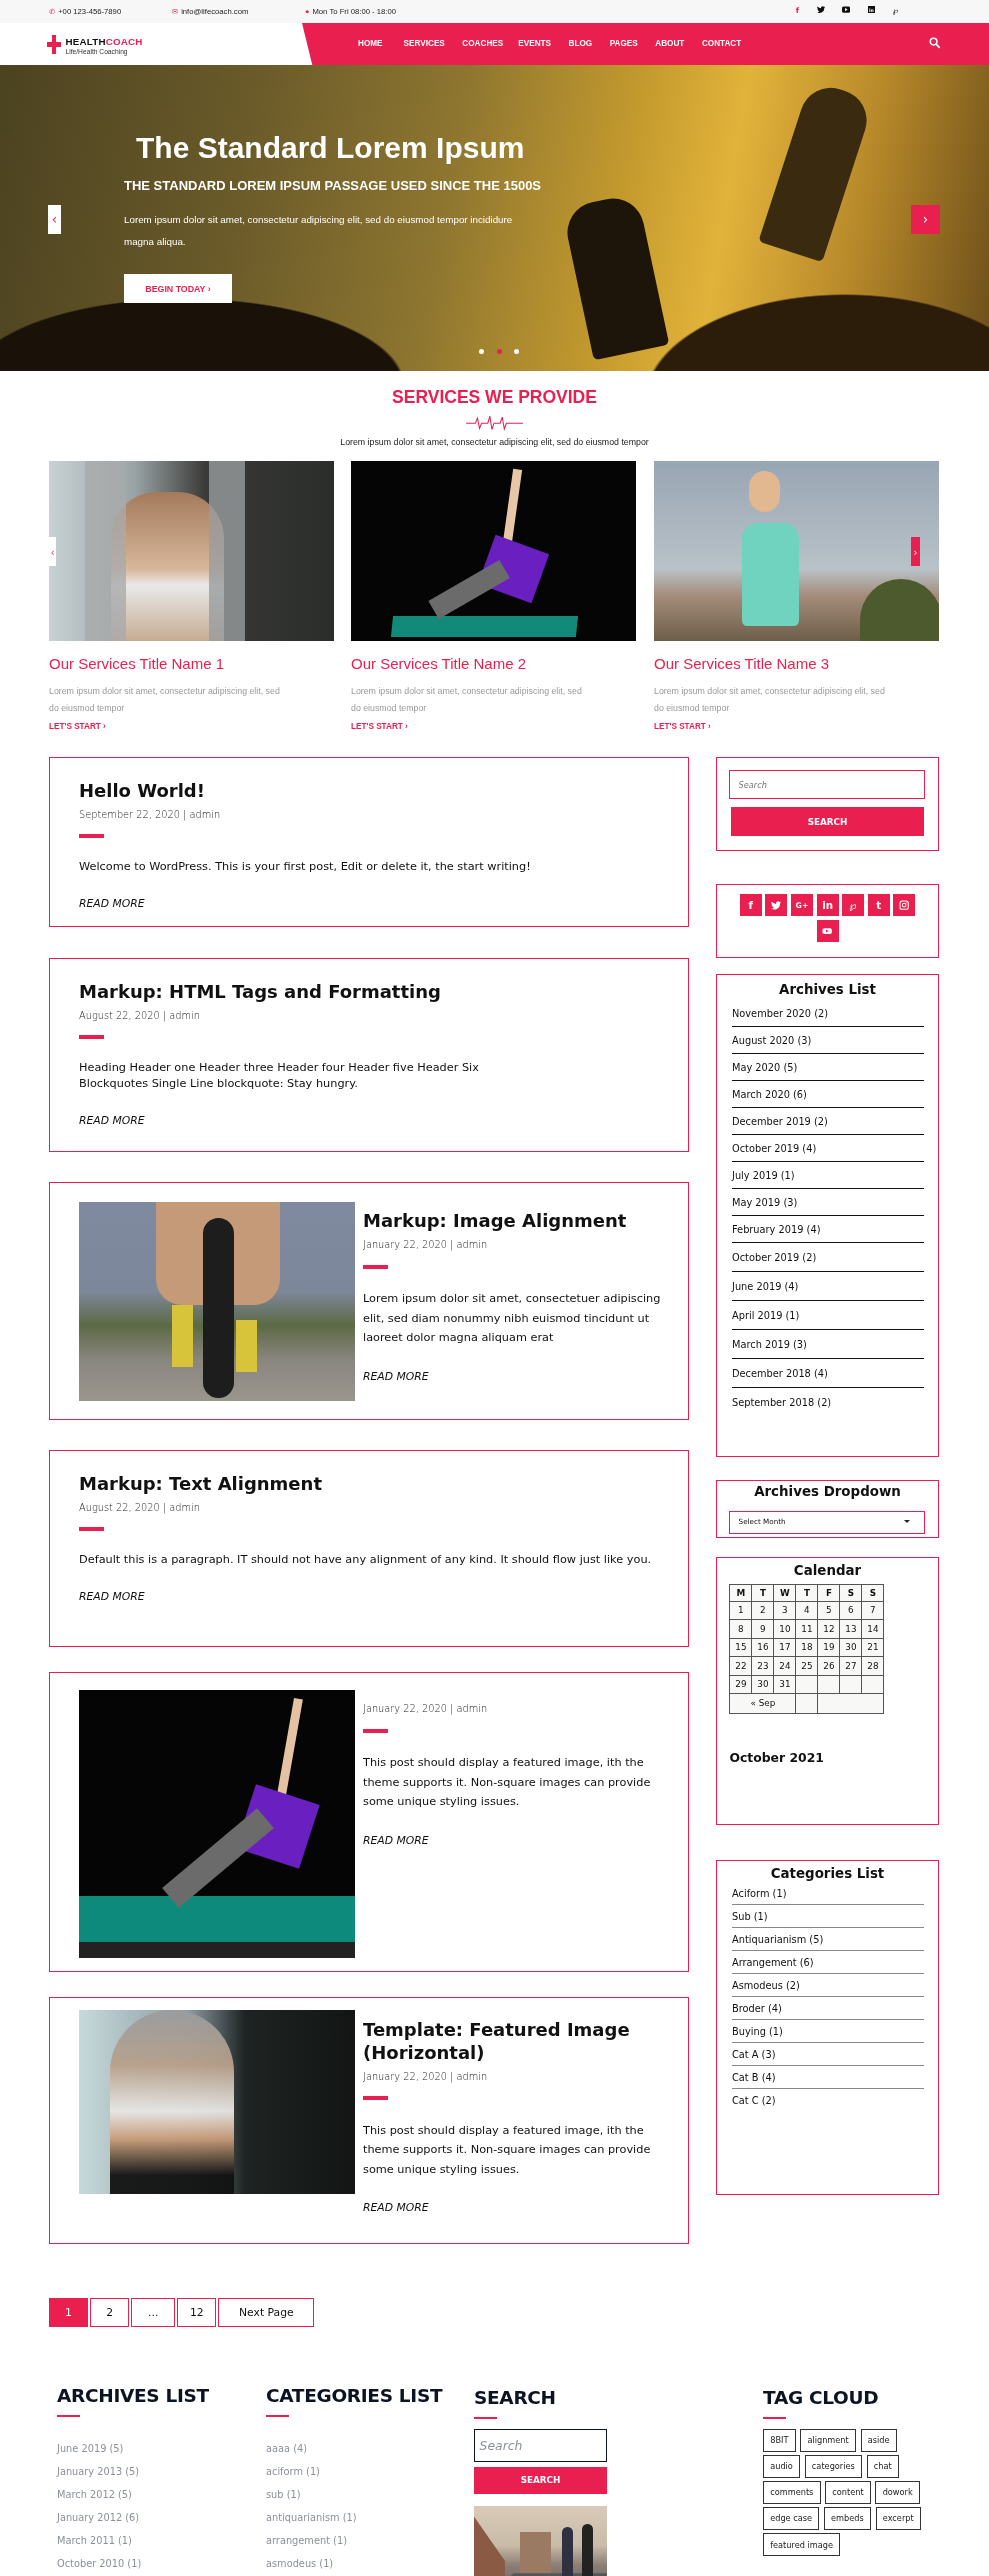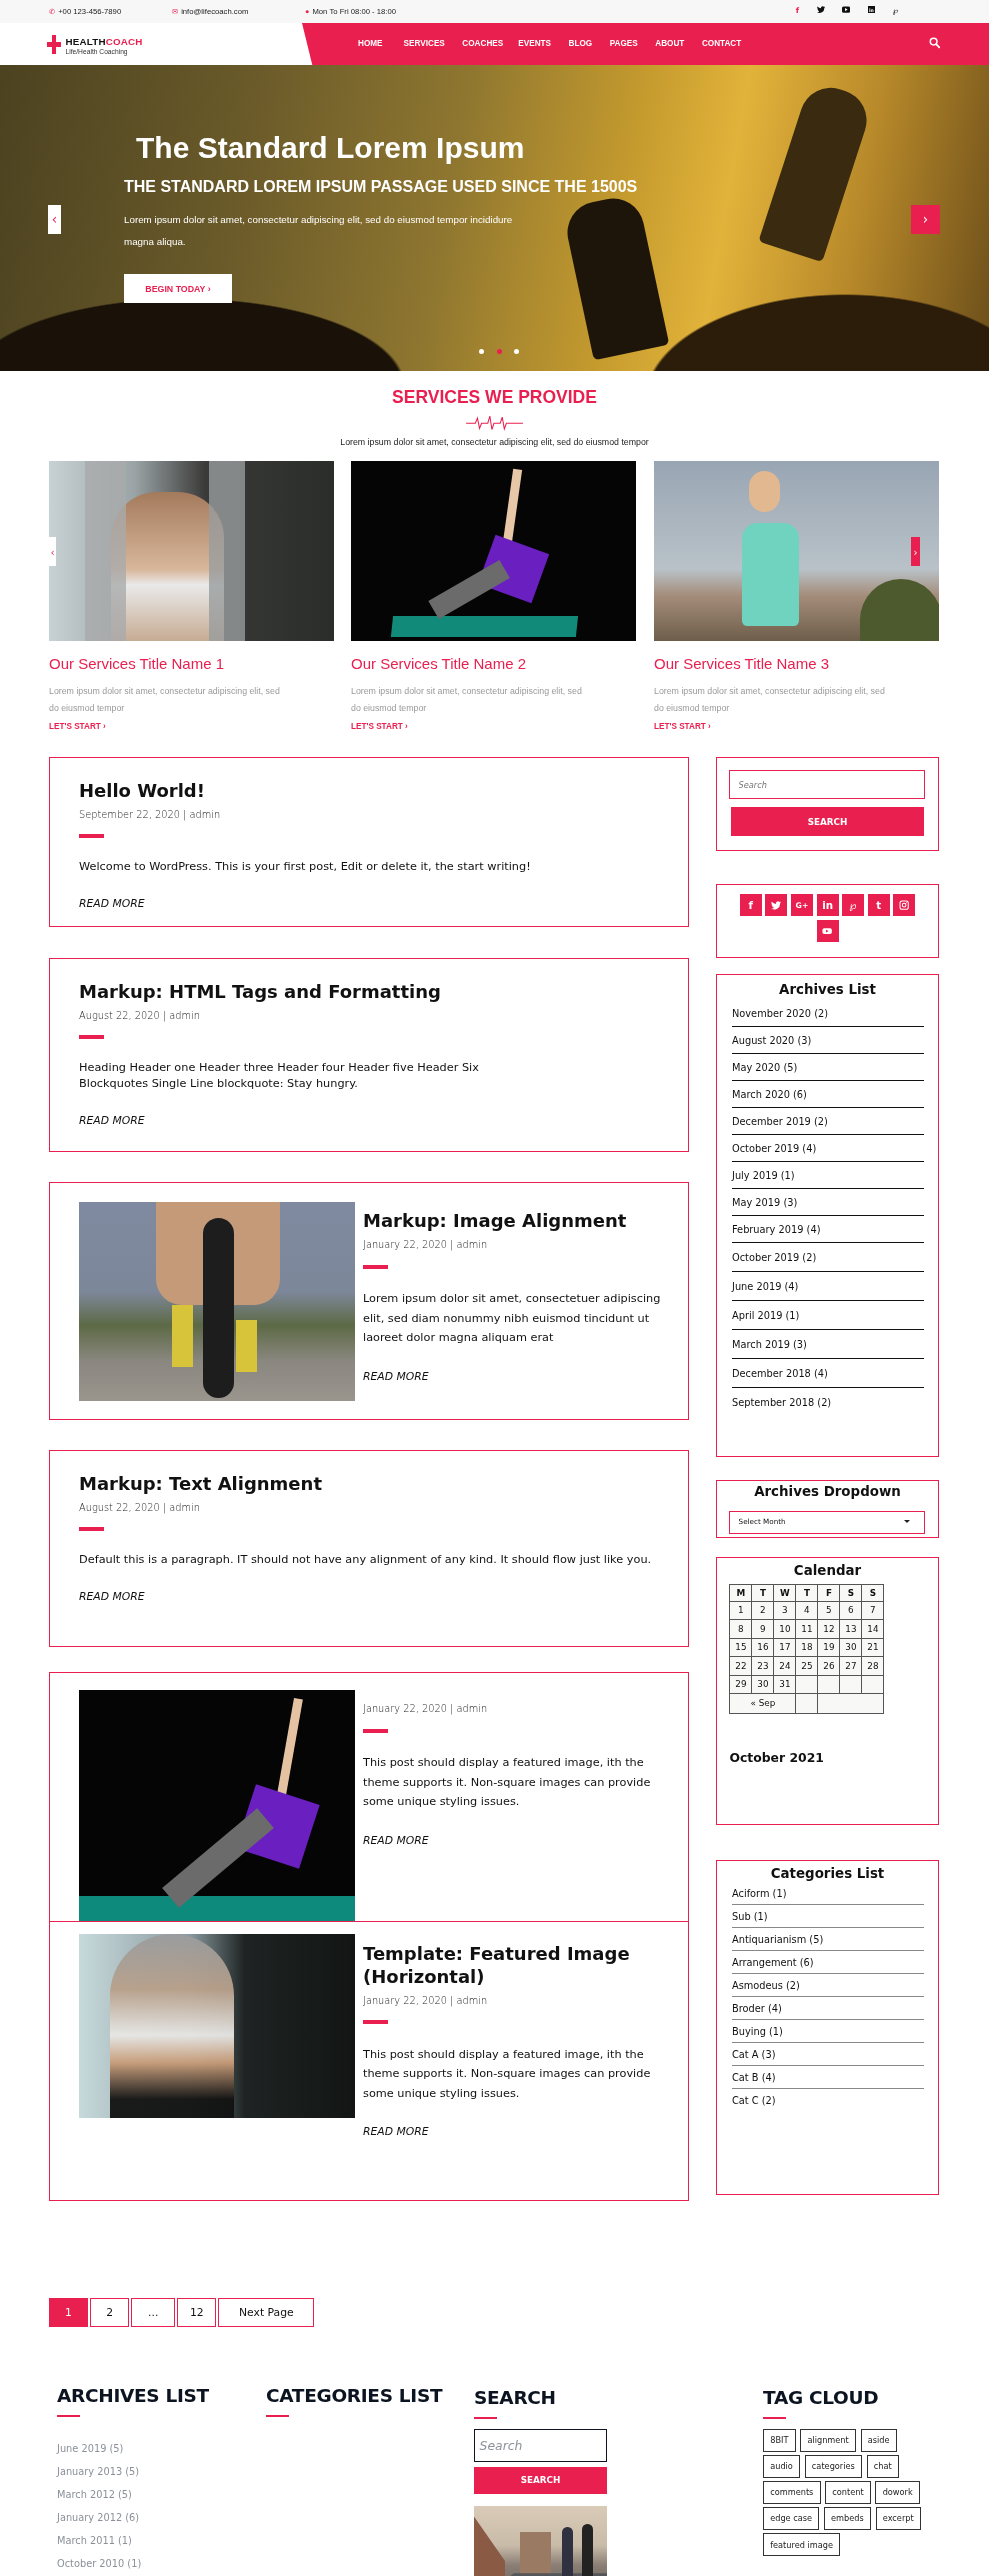--- a/index.html
+++ b/index.html
@@ -29,21 +29,21 @@
 
   
   .hero { position: absolute; top: 65px; left: 0; width: 989px; height: 306px; overflow: hidden;
     background: linear-gradient(100deg, #4b4220 0%, #6b5b2a 25%, #8e7630 45%, #c49a2e 62%, #e2b33a 72%, #b8892a 85%, #6b4e1a 100%); }
   .hero .hill { position: absolute; left: 0; bottom: 0; width: 989px; height: 155px;
     background: radial-gradient(ellipse 361px 144px at 185px 170px, #1a1208 60%, transparent 61%),
                 radial-gradient(ellipse 319px 170px at 845px 185px, #2b1d0a 62%, transparent 63%); }
   .hero .climber1 { position: absolute; left: 577px; top: 134px; width: 77px; height: 155px; background: #1e150a; border-radius: 31px 31px 5.2px 5.2px; transform: rotate(-12deg); }
   .hero .climber2 { position: absolute; left: 783px; top: 20.6px; width: 67px; height: 170px; background: #3a2a10; border-radius: 31px 31px 5.2px 5.2px; transform: rotate(18deg); }
   .hero .title { position: absolute; left: 136px; top: 66px; font-family: "Liberation Sans", sans-serif; font-weight: bold; font-size: 30px; color: #fff; }
-  .hero .subtitle { position: absolute; left: 124px; top: 113px; font-family: "Liberation Sans", sans-serif; font-weight: bold; font-size: 16px; color: #fff; }
+  .hero .subtitle { position: absolute; left: 124px; top: 113px; font-family: "Liberation Sans", sans-serif; font-weight: bold; font-size: 13px; color: #fff; }
   .hero .desc { position: absolute; left: 124px; top: 144px; width: 392px; font-family: "Liberation Sans", sans-serif; font-size: 9.8px; line-height: 21.6px; color: #fff; }
   .hero .cta { position: absolute; left: 124px; top: 209px; width: 46px; height: 29px; width: 108px; background: #fff; color: #e91f4f; font-family: "Liberation Sans", sans-serif; font-weight: bold; font-size: 8.8px; display: flex; align-items: center; justify-content: center; border: none; }
   .hero .arrow { position: absolute; width: 29px; height: 29px; display: flex; align-items: center; justify-content: center; font-size: 13.4px; }
   .hero .arrow.prev { left: 48px; top: 140px; width: 12.4px; background: #fff; color: #e91f4f; width: 12.4px; height: 29px; width: 13px; }
   .hero .arrow.next { left: 911px; top: 140px; background: #e91f4f; color: #fff; }
   .hero .dots { position: absolute; left: 479px; top: 284px; display: flex; gap: 12.4px; }
   .hero .dot { width: 5.2px; height: 5.2px; border-radius: 50%; background: #fff; }
   .hero .dot.active { background: #e91f4f; }
 
   
@@ -294,21 +294,21 @@
     <div class="abs" style="left:77px;top:155px;width:124px;height:26px;background:#6b6b6b;transform:rotate(-40deg)"></div>
   </div>
   <div class="right" style="left:313px;top:23px;width:299px">
     <div class="pmeta">January 22, 2020 | admin</div>
     <div class="pbar"></div>
     <div class="pbody" style="line-height:19.6px">This post should display a featured image, ith the theme supports it. Non-square images can provide some unique styling issues.</div>
     <a class="pmore">READ MORE</a>
   </div>
 </article>
 
-<article class="post" style="top:1921px;height:280px">
+<article class="post" style="top:1997px;height:247px">
   <div class="img" style="top:12.4px;width:276px;height:184px;background:linear-gradient(90deg,#c7dadb 0%,#8a9aa0 40%,#1e2423 60%,#121514 100%)">
     <div class="abs" style="left:31px;top:0;width:124px;height:184px;background:linear-gradient(180deg,#9a9c9e 0%,#b8a08a 30%,#e8e8e6 55%,#c89c78 70%,#111 90%);border-radius:62px 62px 0 0;opacity:.95"></div>
   </div>
   <div class="right" style="left:313px;top:19.6px;width:299px">
     <div class="ptitle">Template: Featured Image (Horizontal)</div>
     <div class="pmeta">January 22, 2020 | admin</div>
     <div class="pbar"></div>
     <div class="pbody" style="line-height:19.6px">This post should display a featured image, ith the theme supports it. Non-square images can provide some unique styling issues.</div>
     <a class="pmore">READ MORE</a>
   </div>
@@ -478,20 +478,29 @@
     <li>January  2012 (6)</li>
     <li>March  2011 (1)</li>
     <li>October 2010 (1)</li>
 
   </ul>
 </div>
 
 <div class="fw" style="left:266px">
   <h4>CATEGORIES LIST</h4>
   <div class="fbar"></div>
+  <ul>
+    <li>aaaa (4)</li>
+    <li>aciform (1)</li>
+    <li>sub (1)</li>
+    <li>antiquarianism (1)</li>
+    <li>arrangement (1)</li>
+    <li>asmodeus (1)</li>
+
+  </ul>
 </div>
 
 <div class="fw" style="left:474px;top:2387px">
   <h4>SEARCH</h4>
   <div class="fbar"></div>
   <div class="f-search-input">Search</div>
   <button class="f-search-btn">SEARCH</button>
   <div class="f-img">
     <div class="abs" style="left:0;top:10.3px;width:31px;height:89px;background:#8a5a44;clip-path:polygon(0 0,100% 50%,100% 100%,0 100%)"></div>
     <div class="abs" style="left:46px;top:26px;width:31px;height:46px;background:#9a7a62"></div>

